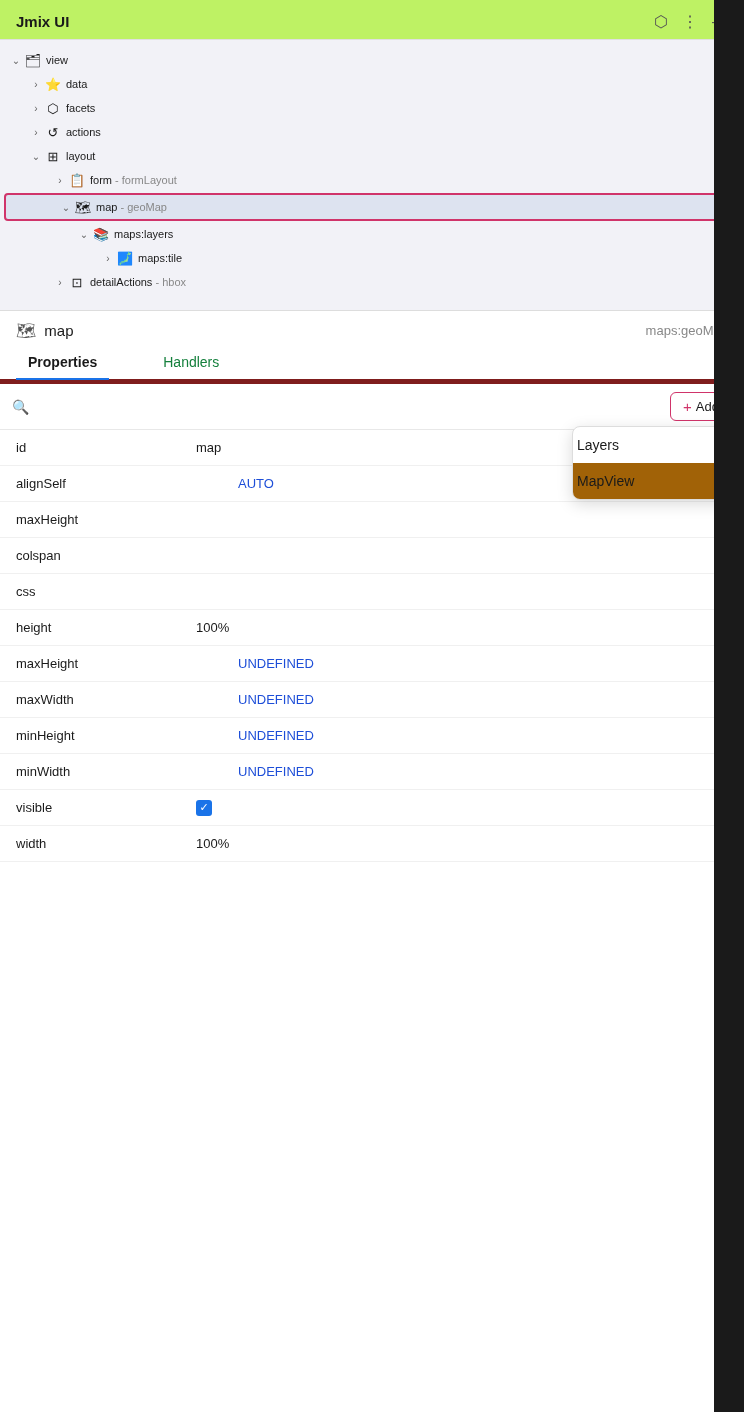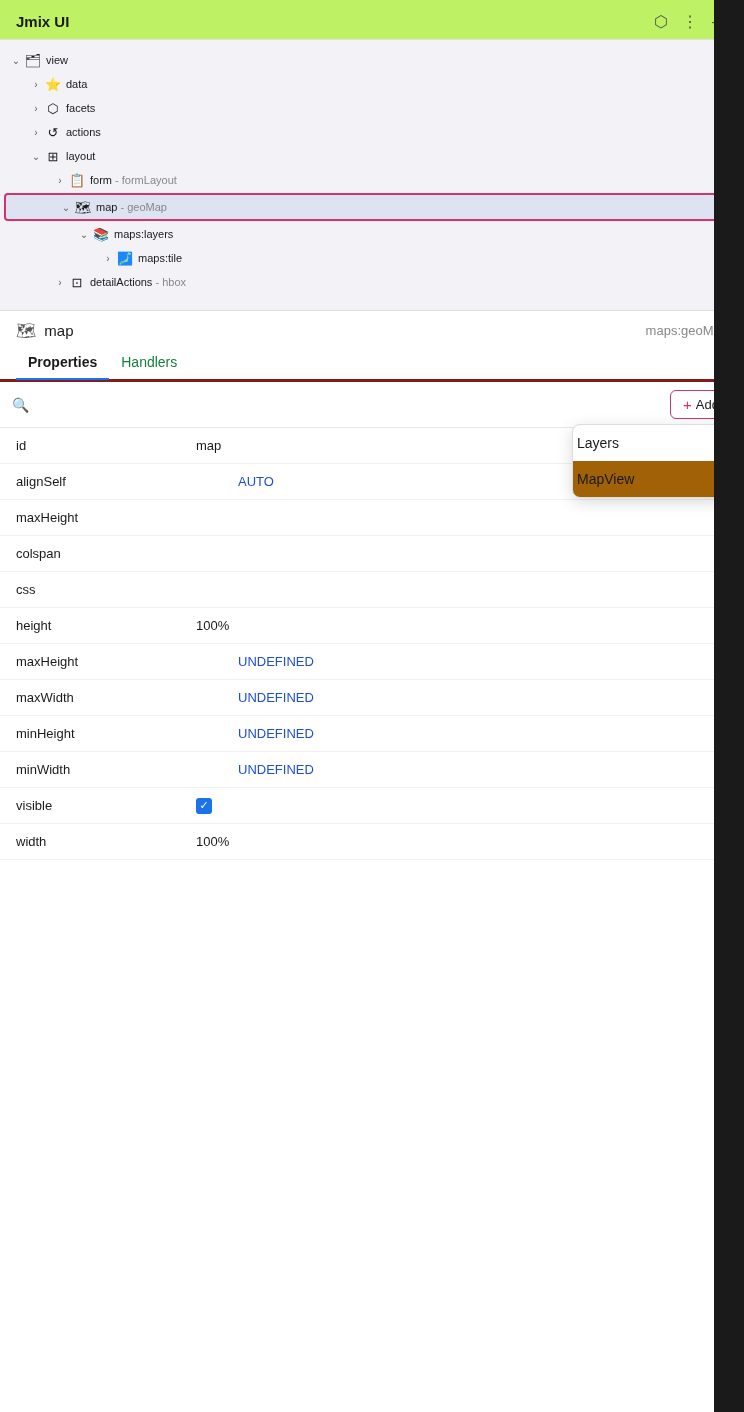--- a/index.html
+++ b/index.html
@@ -129,22 +129,23 @@
     }
     .bottom-header-type {
       font-size: 13px;
       color: #888;
     }
 
     
     .tabs-bar {
       display: flex;
       padding: 0 16px;
-      border-bottom: 3px solid #7f1d1d;
+      border-bottom: 5px solid #7f1d1d;
       position: relative;
+      gap: 42px;
     }
     .tab {
       font-size: 14px;
       padding: 8px 12px;
       cursor: pointer;
       color: #15803d;
       font-weight: 400;
       border-bottom: 2px solid transparent;
       margin-bottom: -1px;
     }

